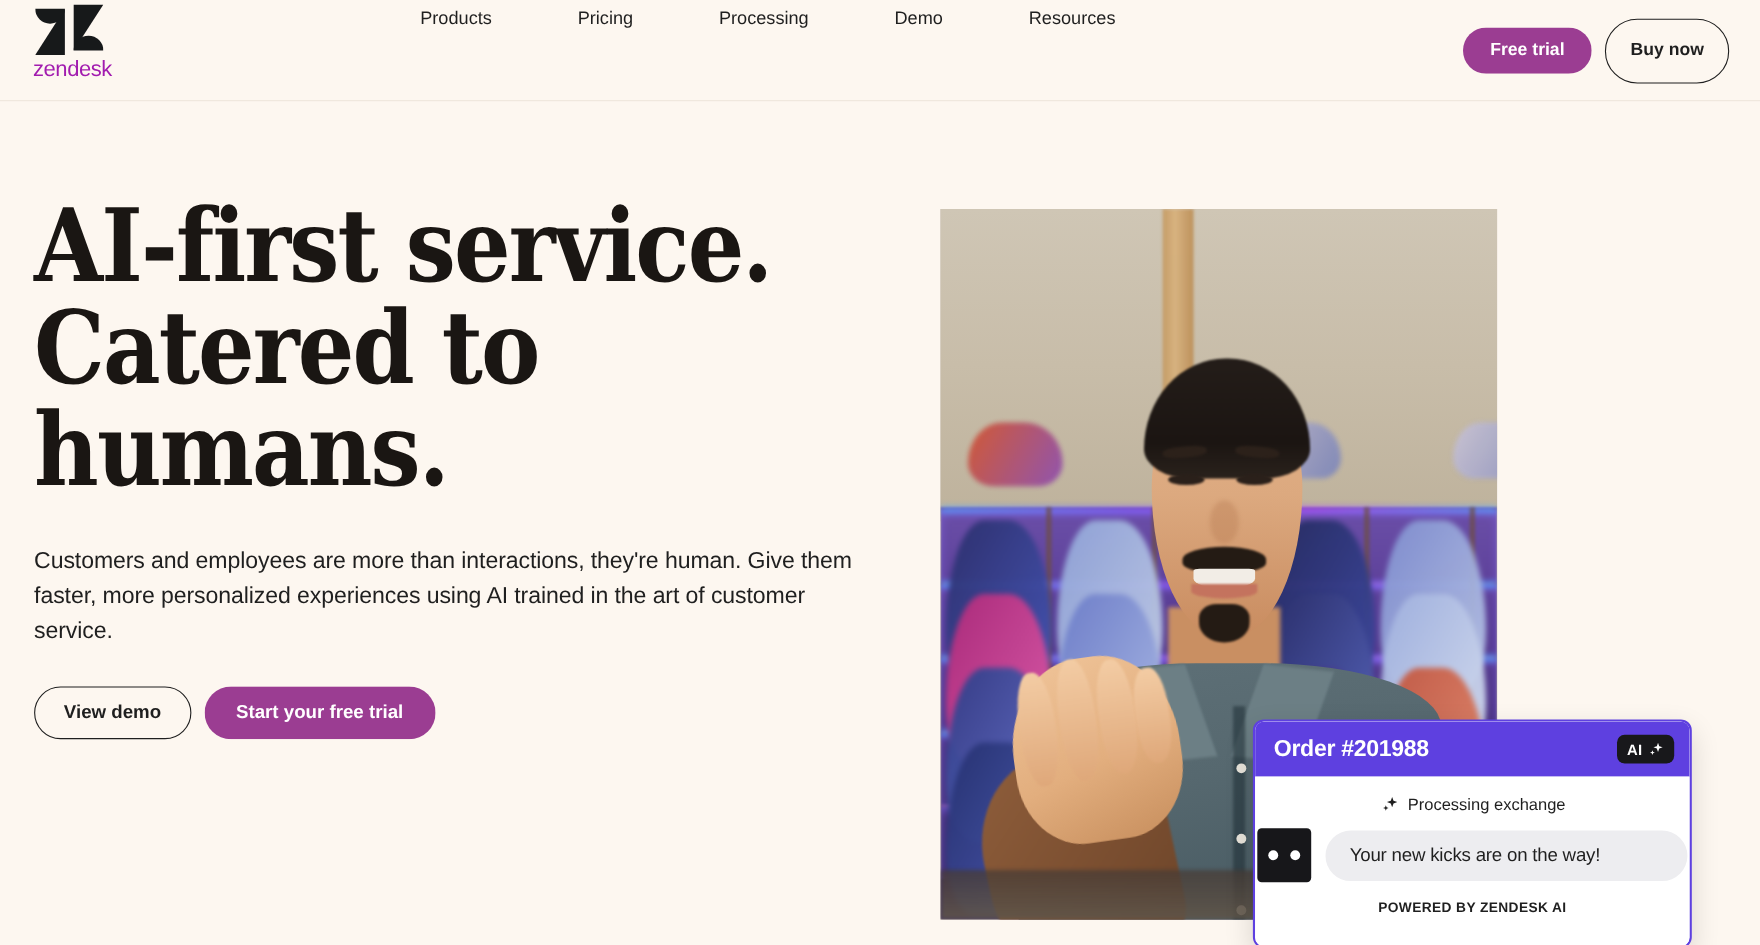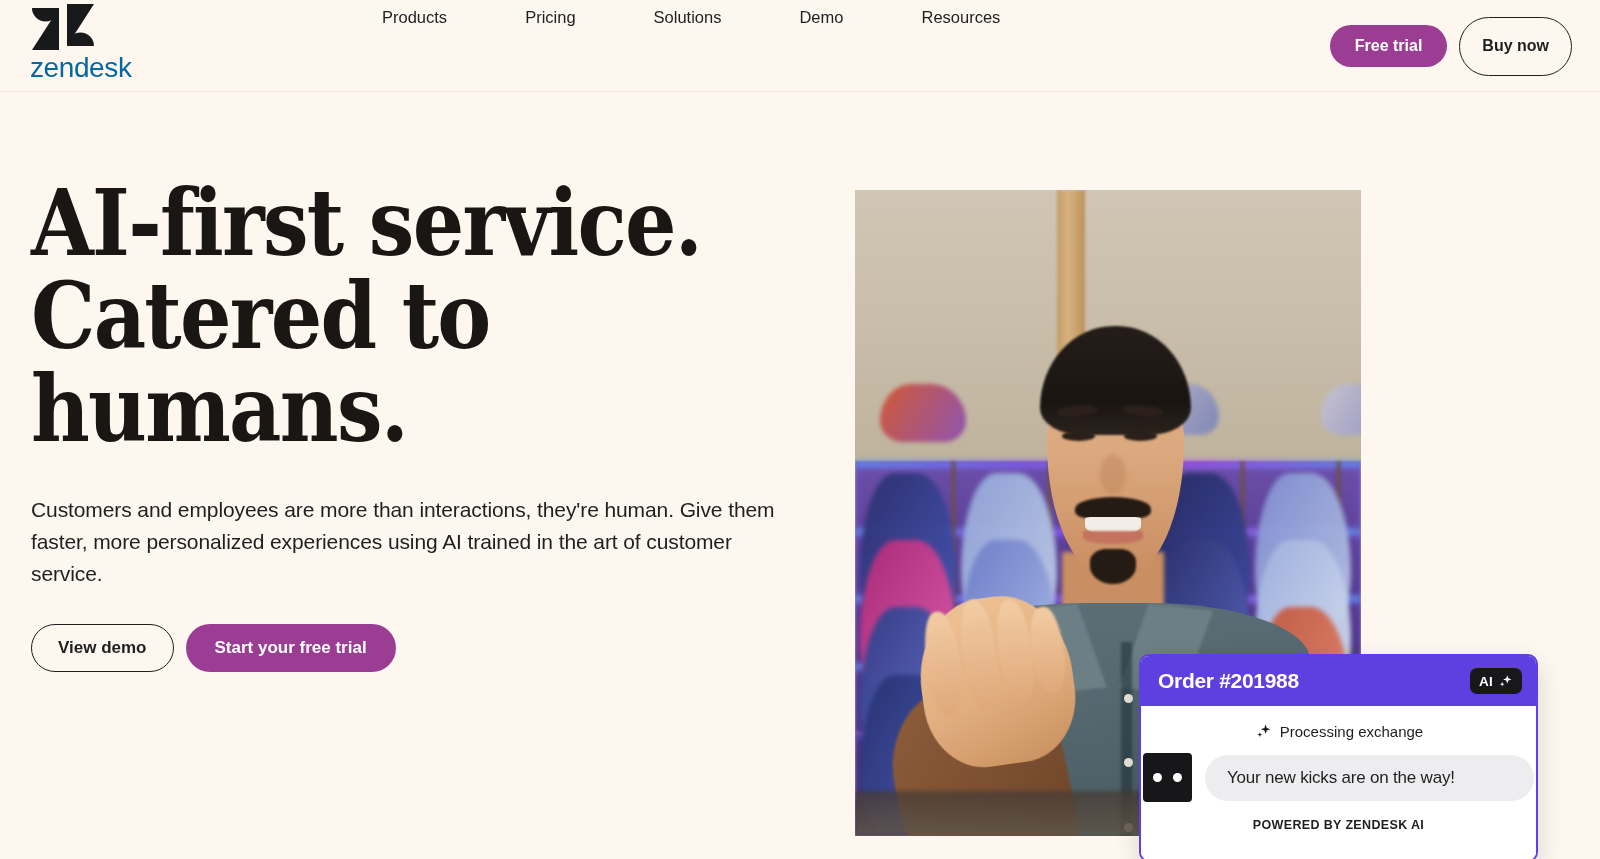--- a/index.html
+++ b/index.html
@@ -37,23 +37,23 @@
   }
   .logo-mark {
     position: relative;
     width: 62px;
     height: 46px;
     margin-left: 2px;
   }
   .logo-mark svg { display: block; }
   .logo-word {
     font-family: "Liberation Sans", sans-serif;
-    font-size: 28px;
+    font-size: 20px;
     font-weight: 400;
-    color: #0369a1;
+    color: #a21caf;
     letter-spacing: -0.4px;
     margin-top: 2px;
   }
 
   .main-nav {
     position: absolute;
     left: 382px;
     top: 0;
     height: 92px;
     display: flex;
@@ -506,21 +506,21 @@
         <path d="M35 42 L35 0 L62 0 Z" fill="#17191A"></path>
         <path d="M62 42 L35 42 A13.5 13.5 0 0 1 62 42 Z" fill="#17191A"></path>
       </svg>
     </div>
     <div class="logo-word">zendesk</div>
   </a>
 
   <nav class="main-nav">
     <span class="nav-item">Products</span>
     <span class="nav-item">Pricing</span>
-    <span class="nav-item">Solutions</span>
+    <span class="nav-item">Processing</span>
     <span class="nav-item">Demo</span>
     <span class="nav-item">Resources</span>
   </nav>
 
   <div class="header-actions">
     <button class="btn btn-primary">Free trial</button>
     <button class="btn btn-outline">Buy now</button>
   </div>
 </header>
 

